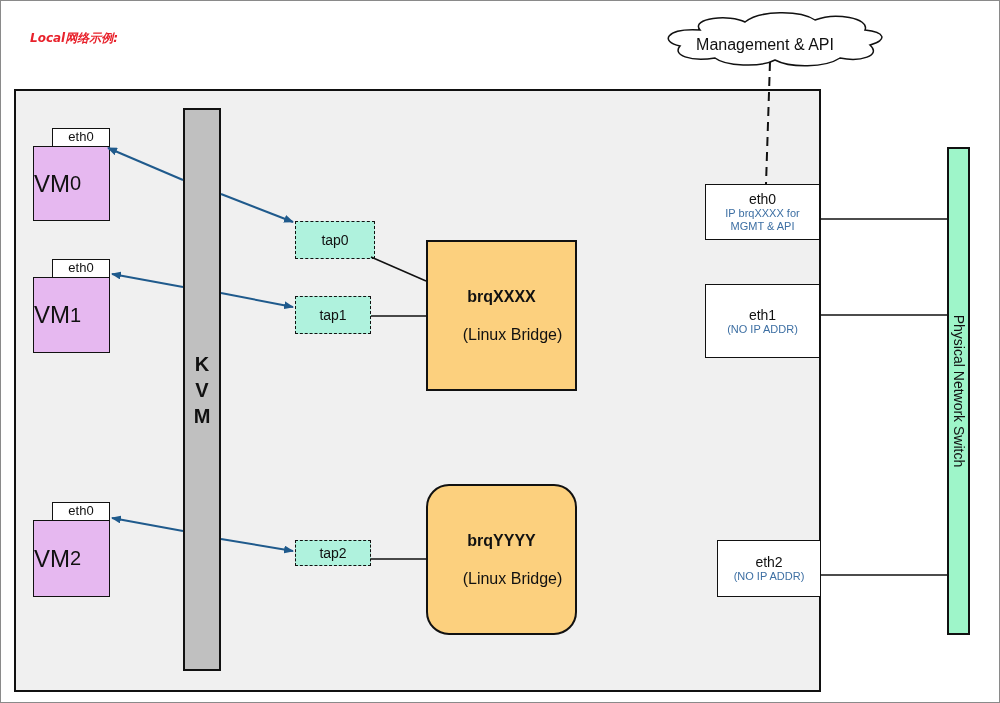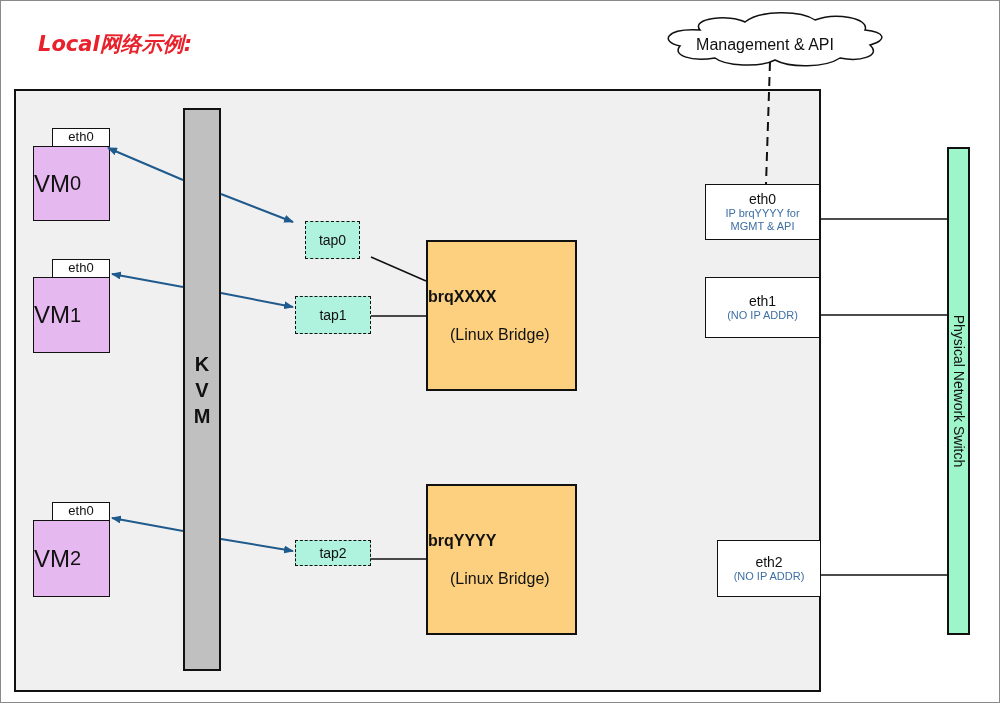--- a/index.html
+++ b/index.html
@@ -6,23 +6,22 @@
     body {
       width: 1000px; height: 703px; position: relative; overflow: hidden;
       background: #ffffff; font-family: "Liberation Sans", sans-serif;
     }
     .frame {
       position: absolute; left: 0; top: 0; width: 998px; height: 701px;
       border: 1px solid #8a8a8a; box-sizing: content-box;
     }
     .title {
       position: absolute; left: 30px; top: 30px; color: #e8212b;
-      font-size: 21px; font-weight: bold; font-style: italic;
+      font-size: 12px; font-weight: bold; font-style: italic;
       font-family: "DejaVu Sans", sans-serif;
-      margin-left: 8px;
     }
     .host {
       position: absolute; left: 14px; top: 89px; width: 803px; height: 599px;
       background: #f0f0f0; border: 2px solid #111;
     }
     .abs { position: absolute; box-sizing: border-box; }
     .vm {
       background: #e6b8f0; border: 1.5px solid #111;
       display: flex; align-items: center; justify-content: flex-start;
       font-size: 24px; color: #111;
@@ -37,21 +36,21 @@
       display: flex; flex-direction: column; align-items: center; justify-content: center;
       font-size: 20px; font-weight: bold; line-height: 26px; color: #111;
     }
     .tap {
       background: #aff2dd; border: 1.5px dashed #111;
       display: flex; align-items: center; justify-content: center;
       font-size: 14px; color: #111;
     }
     .bridge {
       background: #fcd07e; border: 2px solid #111;
-      display: flex; flex-direction: column; justify-content: center;
+      display: flex; flex-direction: column; align-items: center; justify-content: center;
       color: #111;
     }
     .bridge .bname { font-size: 16px; font-weight: bold; margin-bottom: 20px; }
     .bridge .btype { font-size: 16px; margin-left: 22px; }
     .nic {
       background: #fff; border: 1.5px solid #111; text-align: center;
       display: flex; flex-direction: column; align-items: center; justify-content: center;
     }
     .nic .nname { font-size: 14px; color: #111; line-height: 16px; }
     .nic .ndesc { font-size: 11px; color: #3d6fa3; line-height: 13px; }
@@ -107,39 +106,39 @@
   <span>VM</span>
     <sub>2</sub>
 </div>
 
 <div class="abs kvm" style="left:183px; top:108px; width:38px; height:563px;">
   <span>K</span>
   <span>V</span>
   <span>M</span>
 </div>
 
-<div class="abs tap" style="left:305px; top:221px; width:55px; height:38px;">tap0</div>
+<div class="abs tap" style="left:295px; top:221px; width:80px; height:38px;">tap0</div>
 <div class="abs tap" style="left:295px; top:296px; width:76px; height:38px;">tap1</div>
 <div class="abs tap" style="left:295px; top:540px; width:76px; height:26px;">tap2</div>
 
 <div class="abs bridge" style="left:426px; top:240px; width:151px; height:151px;">
   <span class="bname">brqXXXX</span>
   <span class="btype">(Linux Bridge)</span>
 </div>
-<div class="abs bridge" style="left:426px; top:484px; width:151px; height:151px;">
+<div class="abs bridge" style="left:426px; top:484px; width:151px; height:151px;border-radius:23px;">
   <span class="bname">brqYYYY</span>
   <span class="btype">(Linux Bridge)</span>
 </div>
 
 <div class="abs nic" style="left:705px; top:184px; width:115px; height:56px;">
   <span class="nname">eth0</span>
-  <span class="ndesc">IP brqYYYY for</span>
+  <span class="ndesc">IP brqXXXX for</span>
   <span class="ndesc">MGMT &amp; API</span>
 </div>
-<div class="abs nic" style="left:705px; top:277px; width:115px; height:61px;">
+<div class="abs nic" style="left:705px; top:284px; width:115px; height:74px;">
   <span class="nname">eth1</span>
   <span class="ndesc">(NO IP ADDR)</span>
 </div>
 <div class="abs nic" style="left:705px; top:540px; width:104px; height:57px;margin-left:12px;">
   <span class="nname">eth2</span>
   <span class="ndesc">(NO IP ADDR)</span>
 </div>
 
 <div class="abs switch" style="left:947px; top:147px; width:23px; height:488px;">
   <span class="switch-label">Physical Network Switch</span>

